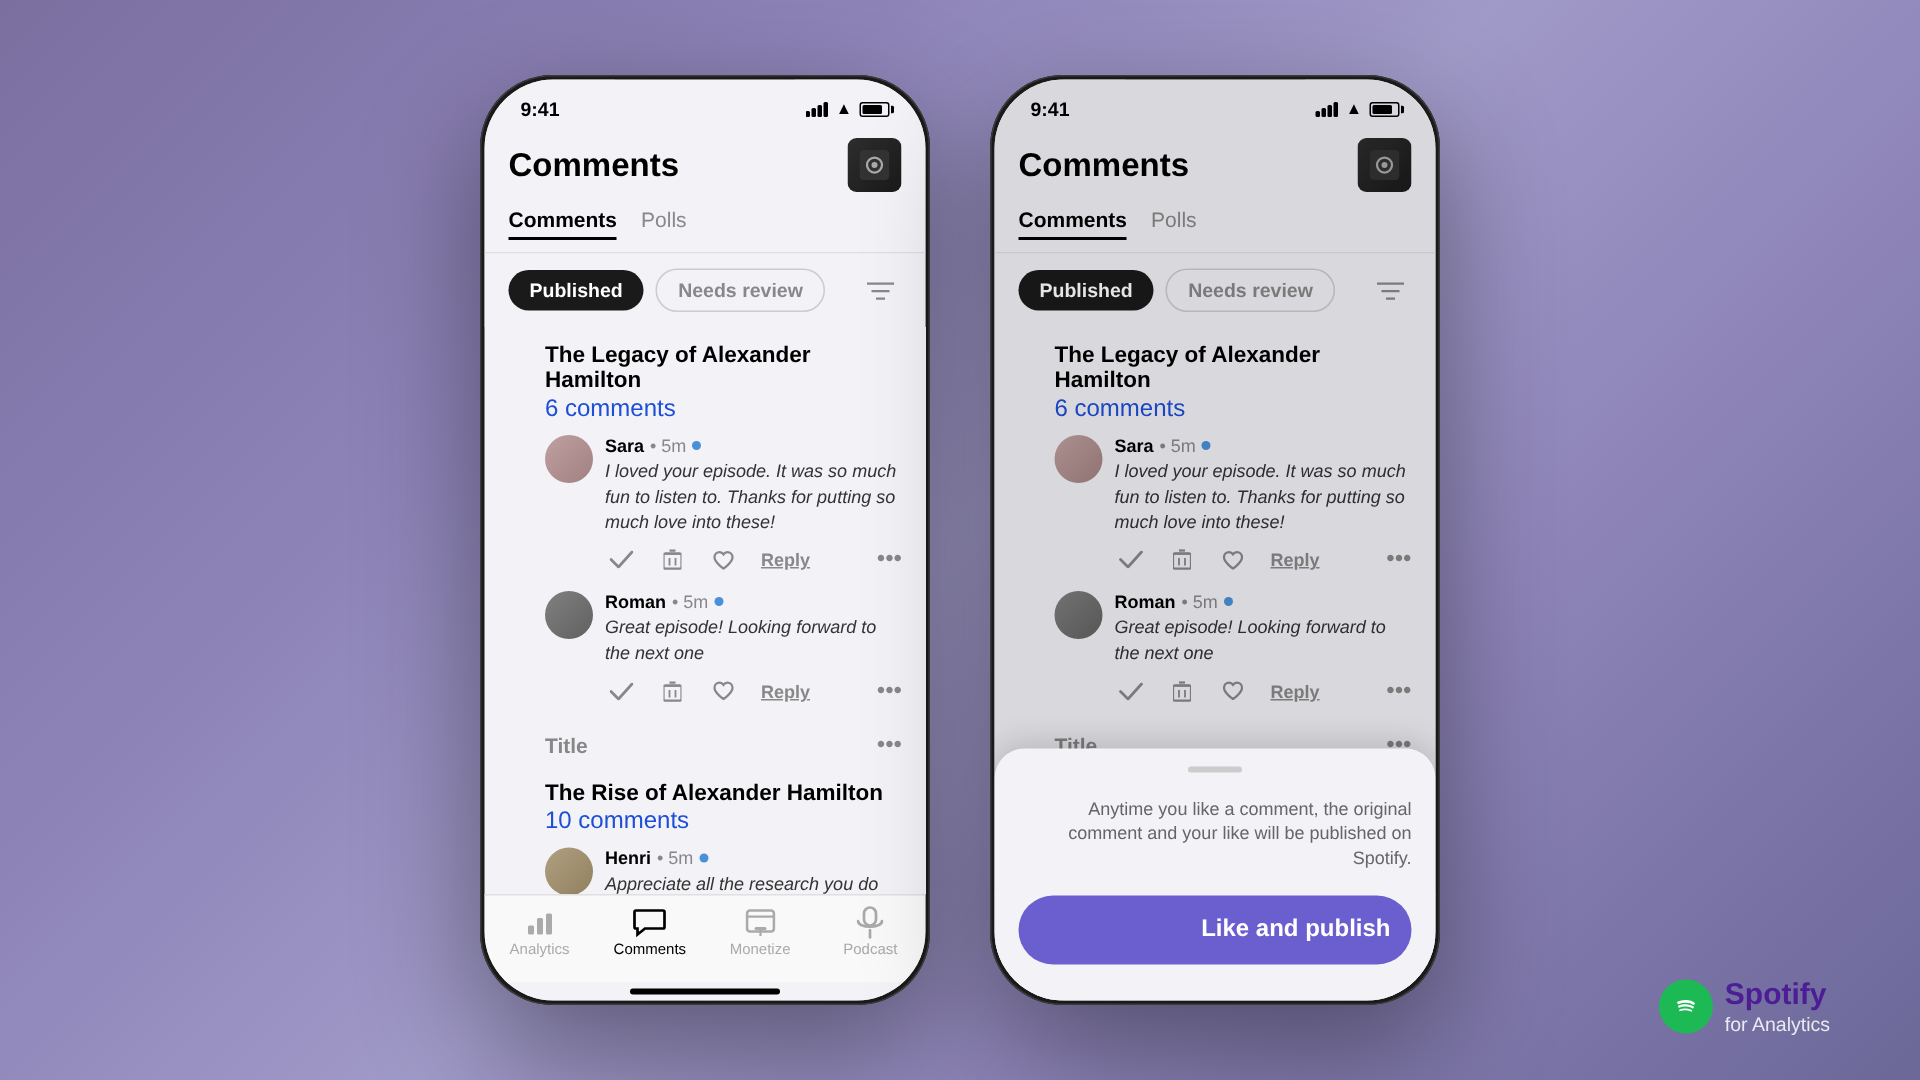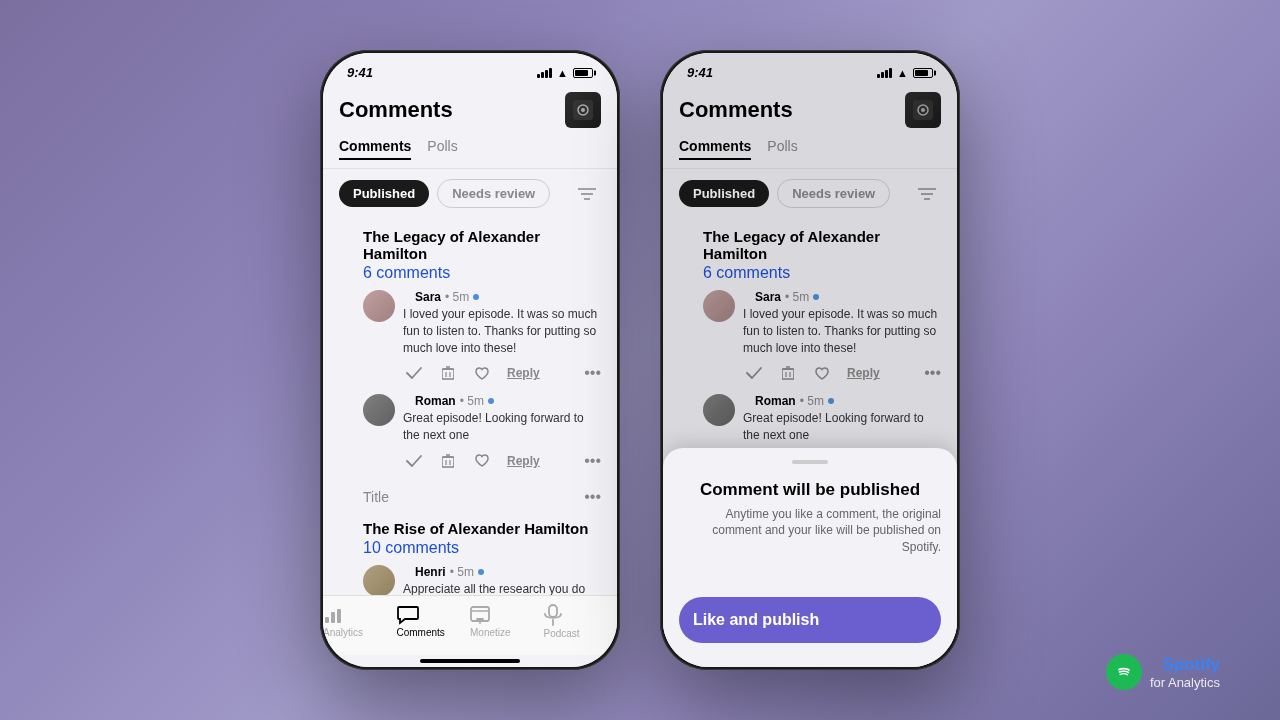--- a/index.html
+++ b/index.html
@@ -47,21 +47,20 @@
     .status-bar {
       background: #f2f2f7;
       display: flex;
       justify-content: space-between;
       align-items: center;
       padding: 12px 24px 4px;
       font-size: 12px;
       font-weight: 600;
       flex-shrink: 0;
       position: relative;
-      font-style: italic;
     }
 
     .notch {
       position: absolute;
       top: 0;
       left: 50%;
       transform: translateX(-50%);
       width: 120px;
       height: 28px;
       background: #1a1a1a;
@@ -226,39 +225,39 @@
       display: flex;
       align-items: center;
       gap: 4px;
       margin-bottom: 2px;
     }
 
     .comment-author {
       font-size: 12px;
       font-weight: 600;
       color: #000;
-      margin-left: 12px;
     }
 
     .comment-time {
       font-size: 12px;
       color: #888;
     }
 
     .comment-dot {
       width: 6px; height: 6px;
       background: #4a90d9;
       border-radius: 50%;
     }
 
     .comment-text {
       font-size: 12px;
       color: #333;
       line-height: 1.4;
       margin-bottom: 6px;
+      font-style: italic;
     }
 
     .comment-actions {
       display: flex;
       align-items: center;
       gap: 12px;
     }
 
     .action-btn {
       width: 22px; height: 22px;
@@ -286,37 +285,38 @@
 
     .section-divider {
       display: flex;
       justify-content: space-between;
       align-items: center;
       padding: 6px 16px 4px;
     }
 
     .section-label {
       font-size: 14px;
-      font-weight: 400;
+      font-weight: 700;
       color: #888;
     }
 
     
     .tab-bar {
       background: #f9f9f9;
       border-top: 1px solid #e0e0e0;
       display: flex;
       padding: 6px 0 16px;
       flex-shrink: 0;
     }
 
     .tab-item {
       flex: 1;
       display: flex;
       flex-direction: column;
+      align-items: center;
       gap: 2px;
       cursor: pointer;
     }
 
     .tab-item-icon {
       font-size: 20px;
       color: #aaa;
     }
 
     .tab-item-icon.active {
@@ -417,22 +417,21 @@
     .modal-cta {
       background: #6b5fd0;
       color: #fff;
       border: none;
       border-radius: 25px;
       padding: 14px;
       width: 100%;
       font-size: 16px;
       font-weight: 600;
       cursor: pointer;
-      text-align: left;
-      margin-top: 25px;
+      text-align: right;
     }
 
     
     .spotify-brand {
       position: absolute;
       bottom: 30px;
       right: 60px;
       display: flex;
       align-items: center;
       gap: 8px;
@@ -842,37 +841,36 @@
         </div>
       </div>
 
       <div class="home-indicator">
         <div class="home-bar"></div>
       </div>
 
       <div class="modal-overlay">
         <div class="modal-sheet">
           <div class="modal-handle"></div>
-          <div class="modal-title">Comment will be published</div>
           <div class="modal-subtitle">Anytime you like a comment, the original comment and your like will be published on Spotify.</div>
           <button class="modal-cta">Like and publish</button>
         </div>
       </div>
 
     </div>
   </div>
 
 </div>
 
 <div class="spotify-brand">
   <div class="spotify-logo">
     <svg width="22" height="22" viewBox="0 0 22 22" fill="white">
       <circle cx="11" cy="11" r="10" fill="#1db954"></circle>
       <path d="M6 8.5 C9 7 14 7.5 16 9" stroke="white" stroke-width="1.8" stroke-linecap="round" fill="none"></path>
       <path d="M6.5 11 C9 9.8 13.5 10.2 15.5 11.5" stroke="white" stroke-width="1.5" stroke-linecap="round" fill="none"></path>
       <path d="M7 13.5 C9.5 12.5 13 12.8 14.5 13.8" stroke="white" stroke-width="1.2" stroke-linecap="round" fill="none"></path>
     </svg>
   </div>
   <div class="spotify-text">
-    <span style="font-size:17px; font-weight:700; color:#3b82f6;text-align:right;">Spotify</span>
+    <span style="font-size:20px; font-weight:700; color:#4c1d95;">Spotify</span>
     <span style="font-size:13px; color:rgba(255,255,255,0.85);">for Analytics</span>
   </div>
 </div>
 
 </body></html>

